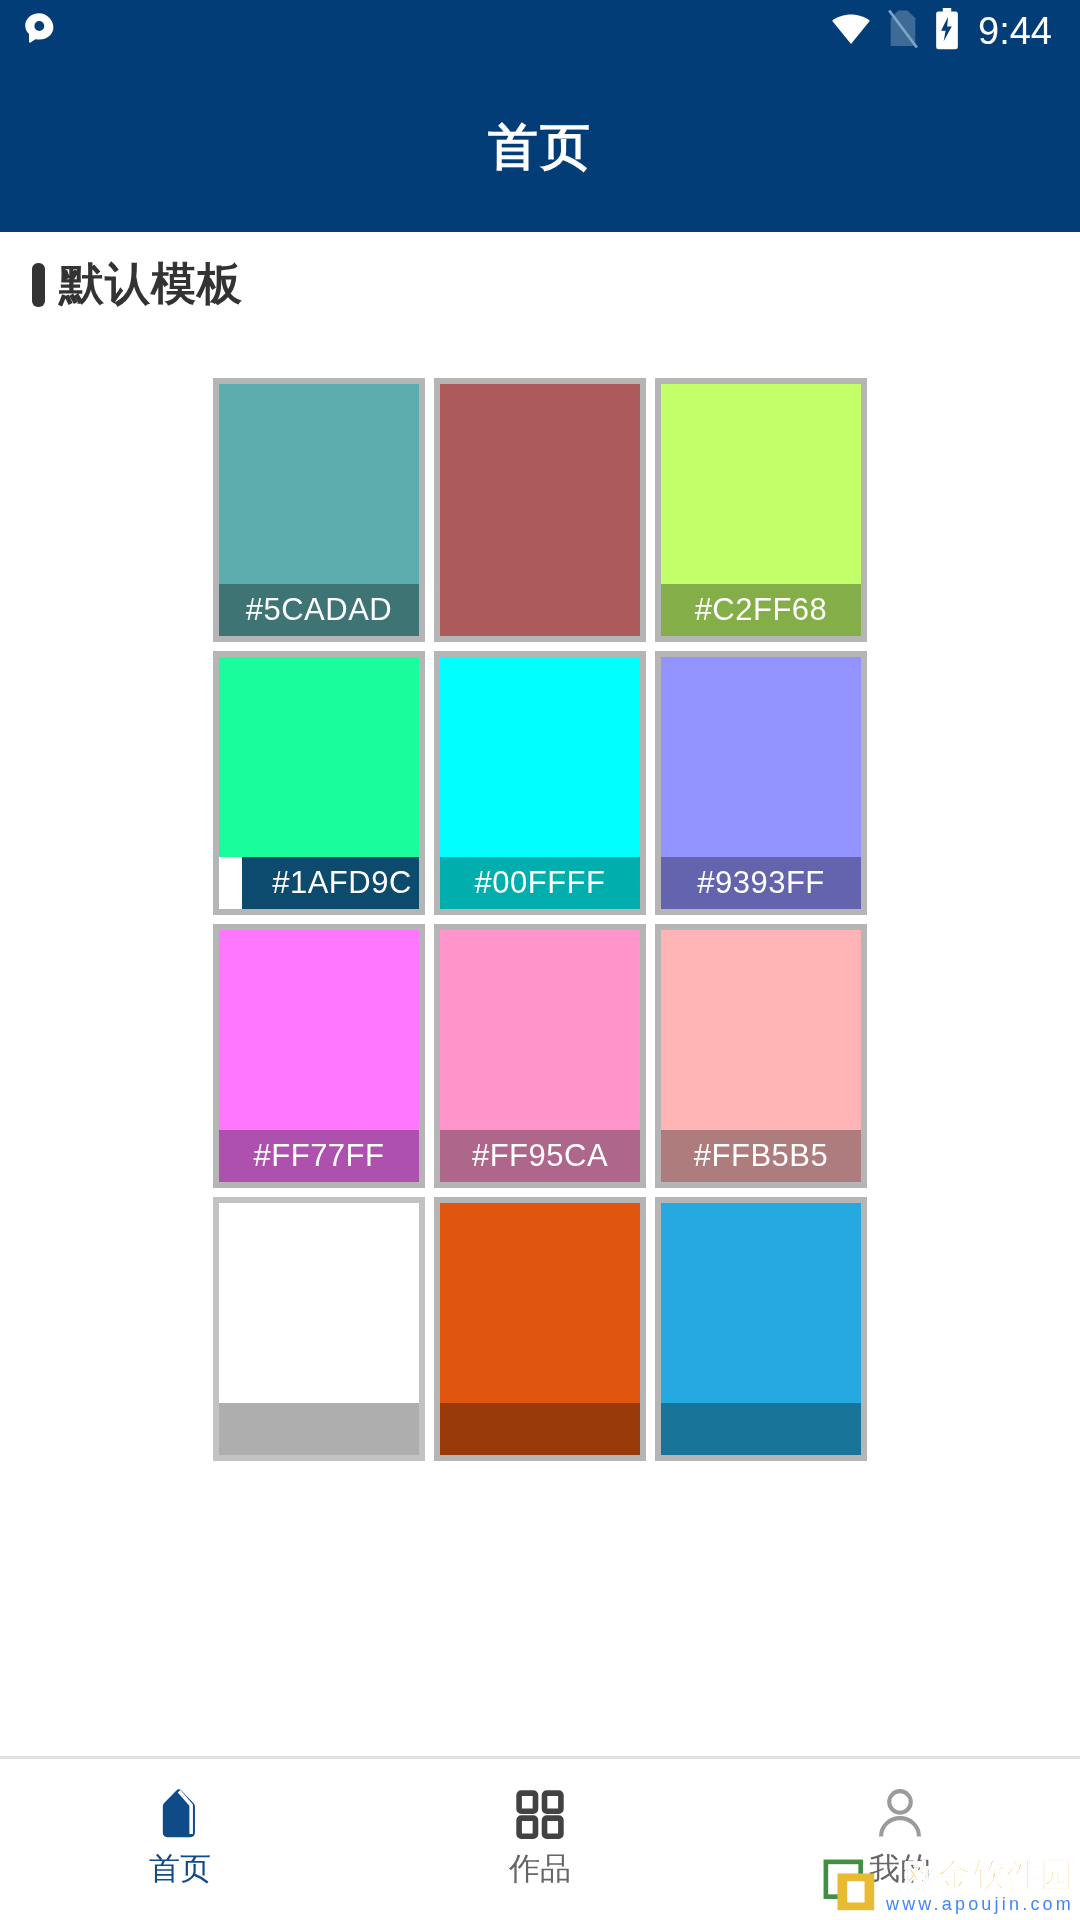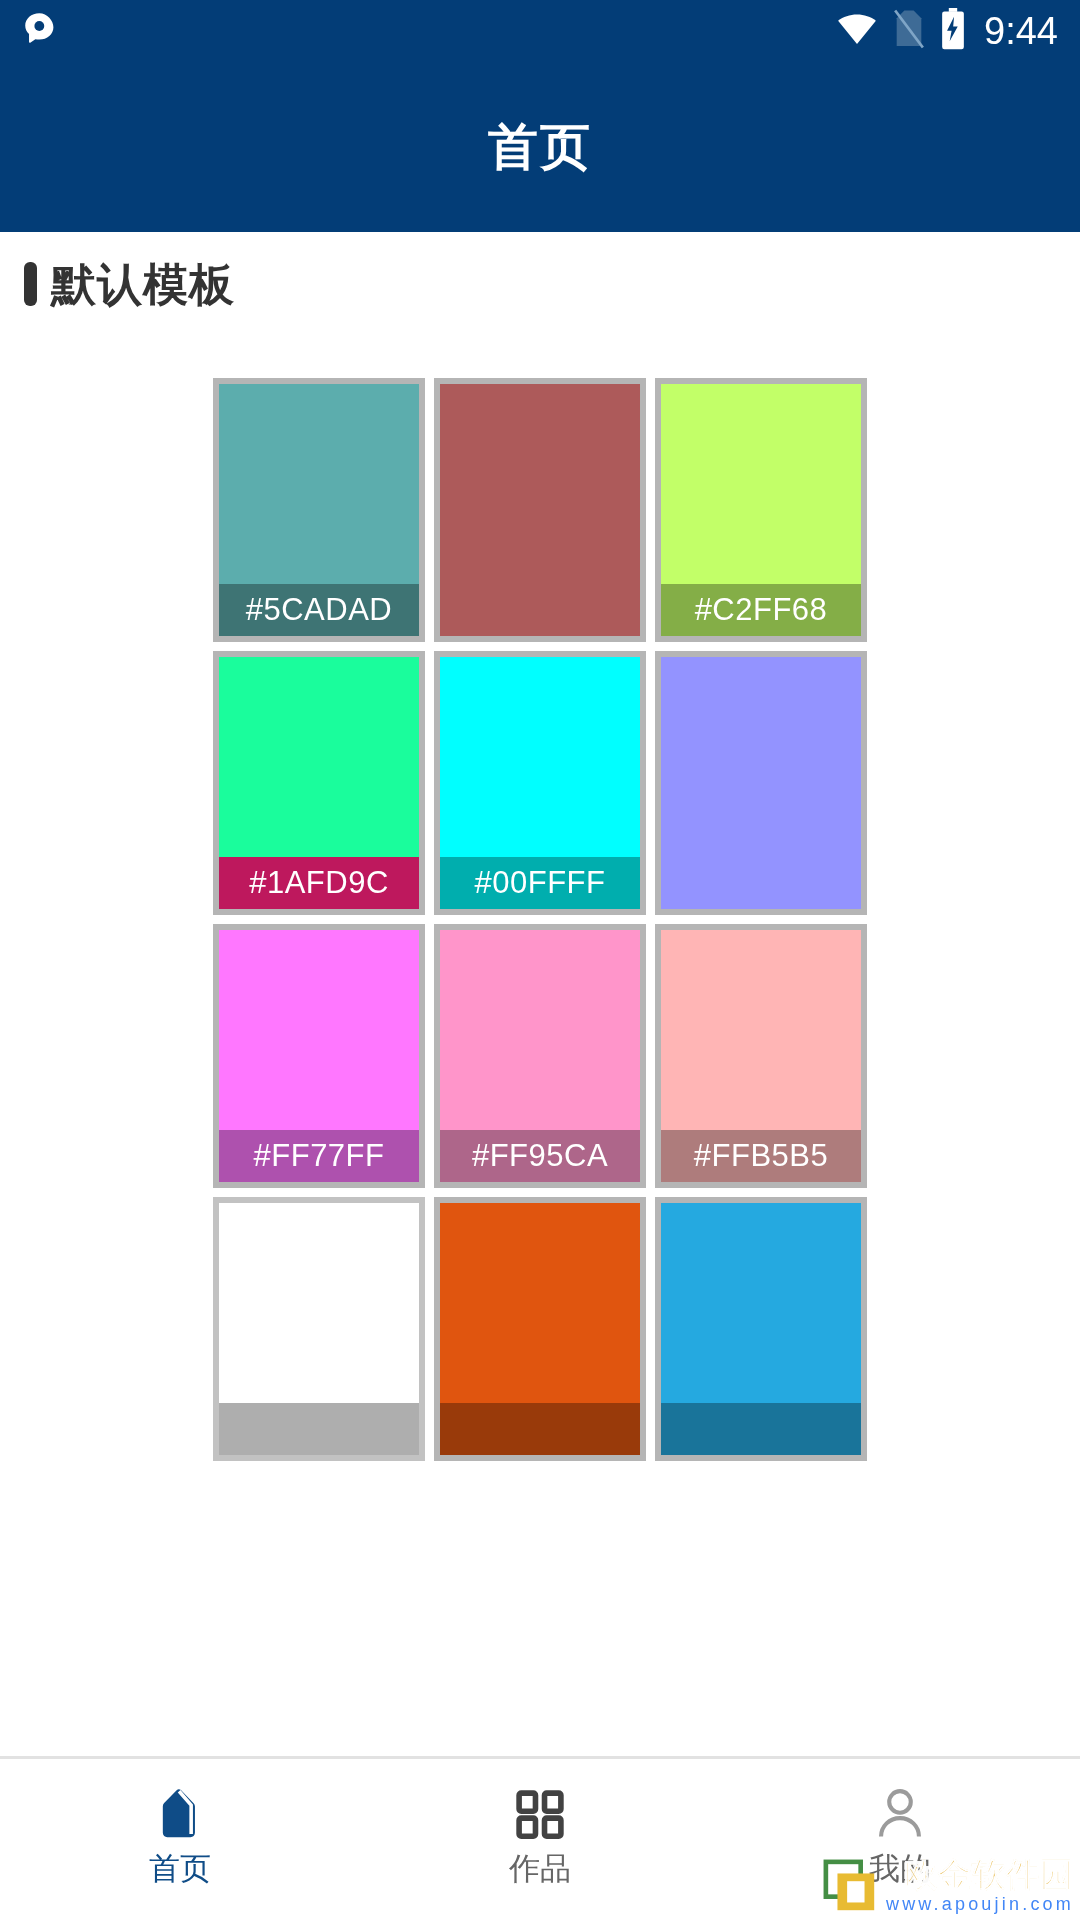--- a/index.html
+++ b/index.html
@@ -9,21 +9,21 @@
     font-family:"Liberation Sans","DejaVu Sans",sans-serif;
     background:#ffffff;
     overflow:hidden;
   }
   #app { position:relative; width:1080px; height:1920px; background:#fff; }
 
   
   .statusbar{
     position:absolute; top:0; left:0; width:1080px; height:62px;
     background:#033D77; display:flex; align-items:center;
-    padding:0 22px 0 20px;
+    padding:0 28px 0 20px;
   }
   .sb-left{ display:flex; align-items:center; gap:10px; }
   .sb-spacer{ flex:1; }
   .sb-right{ display:flex; align-items:center; gap:14px; }
   .sb-time{
     color:#ffffff; font-size:38px; letter-spacing:0px;
     font-weight:400; line-height:1; padding-left:4px; white-space:nowrap;
   }
   .ic{ display:block; }
 
@@ -31,22 +31,22 @@
   .appbar{
     position:absolute; top:62px; left:0; width:1080px; height:170px;
     background:#033D77; display:flex; align-items:center; justify-content:center;
   }
   .appbar-title{
     color:#ffffff; font-size:50px; font-weight:700; letter-spacing:2px;
   }
 
   
   .section-head{
-    position:absolute; top:262px; left:24px;
-    display:flex; align-items:flex-start; gap:14px;
+    position:absolute; top:262px; left:32px;
+    display:flex; align-items:center; gap:14px;font-family:Liberation Serif, serif;
   }
   .section-bar{
     width:13px; height:44px; background:#333333; border-radius:6px;
   }
   .section-title{
     font-size:45px; font-weight:700; color:#333333; letter-spacing:1px;
     line-height:1;
   }
 
   
@@ -165,28 +165,29 @@
       </div>
       <div class="card">
         <div class="card-swatch" style="background: rgb(173, 90, 90);"></div>
       </div>
       <div class="card">
         <div class="card-swatch" style="background: rgb(194, 255, 104);"></div>
         <div class="card-label" style="background: rgb(132, 174, 71);">#C2FF68</div>
       </div>
       <div class="card">
         <div class="card-swatch" style="background: rgb(26, 253, 156);"></div>
-        <div class="card-label" style="background: #be185d;">#1AFD9C</div>
+        <div class="card-label" style="background: #0c4a6e; margin-left: 23px;">#1AFD9C</div>
       </div>
       <div class="card">
         <div class="card-swatch" style="background: rgb(0, 255, 255);"></div>
         <div class="card-label" style="background: rgb(0, 174, 174);">#00FFFF</div>
       </div>
       <div class="card">
         <div class="card-swatch" style="background: rgb(147, 147, 255);"></div>
+        <div class="card-label" style="background: rgb(100, 100, 174);">#9393FF</div>
       </div>
       <div class="card">
         <div class="card-swatch" style="background: rgb(255, 119, 255);"></div>
         <div class="card-label" style="background: rgb(174, 81, 174);">#FF77FF</div>
       </div>
       <div class="card">
         <div class="card-swatch" style="background: rgb(255, 149, 202);"></div>
         <div class="card-label" style="background: rgb(174, 102, 138);">#FF95CA</div>
       </div>
       <div class="card">

